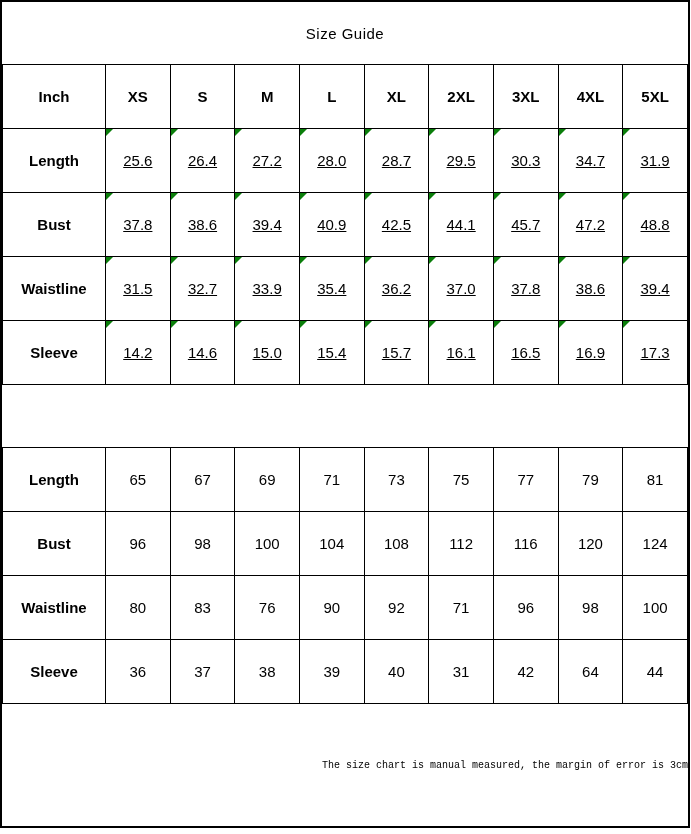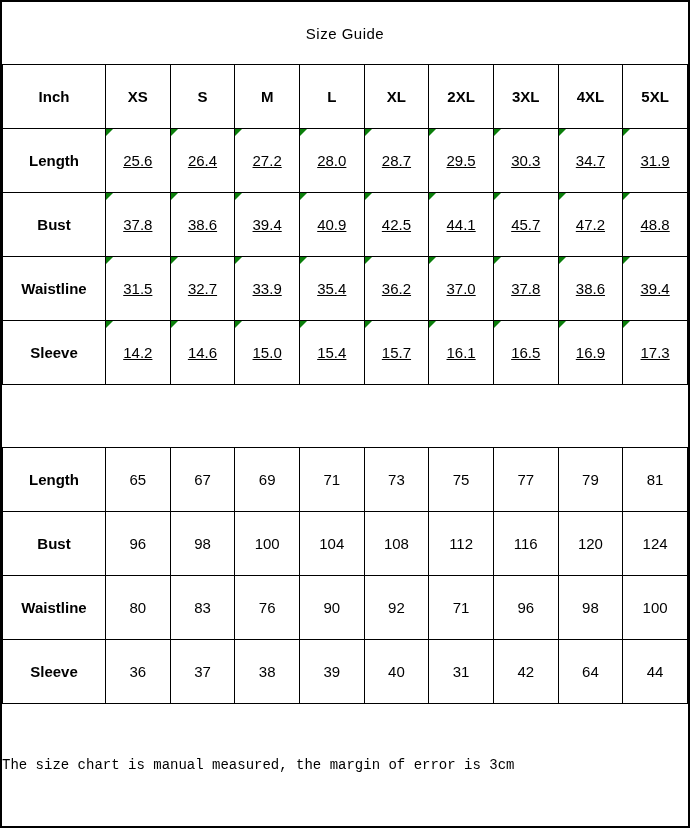--- a/index.html
+++ b/index.html
@@ -40,23 +40,23 @@
   td.m { position: relative; text-decoration: underline; }
   .tri {
     position: absolute; top: 0; left: 0;
     width: 0; height: 0;
     border-top: 7px solid #0a7e0a;
     border-right: 7px solid transparent;
   }
   .spacer-row { height: 62px; flex: 0 0 62px; }
   .footer-row {
     flex: 1;
-    display: flex; align-items: center; justify-content: flex-start;
+    display: flex; align-items: center; justify-content: flex-end;
     font-family: "Liberation Mono", monospace;
-    font-size: 14px;
+    font-size: 10px;
   }
 </style>
 </head>
 <body>
 
 <div class="sheet">
 
   <div class="title-row">
     <span>Size Guide</span>
   </div>

